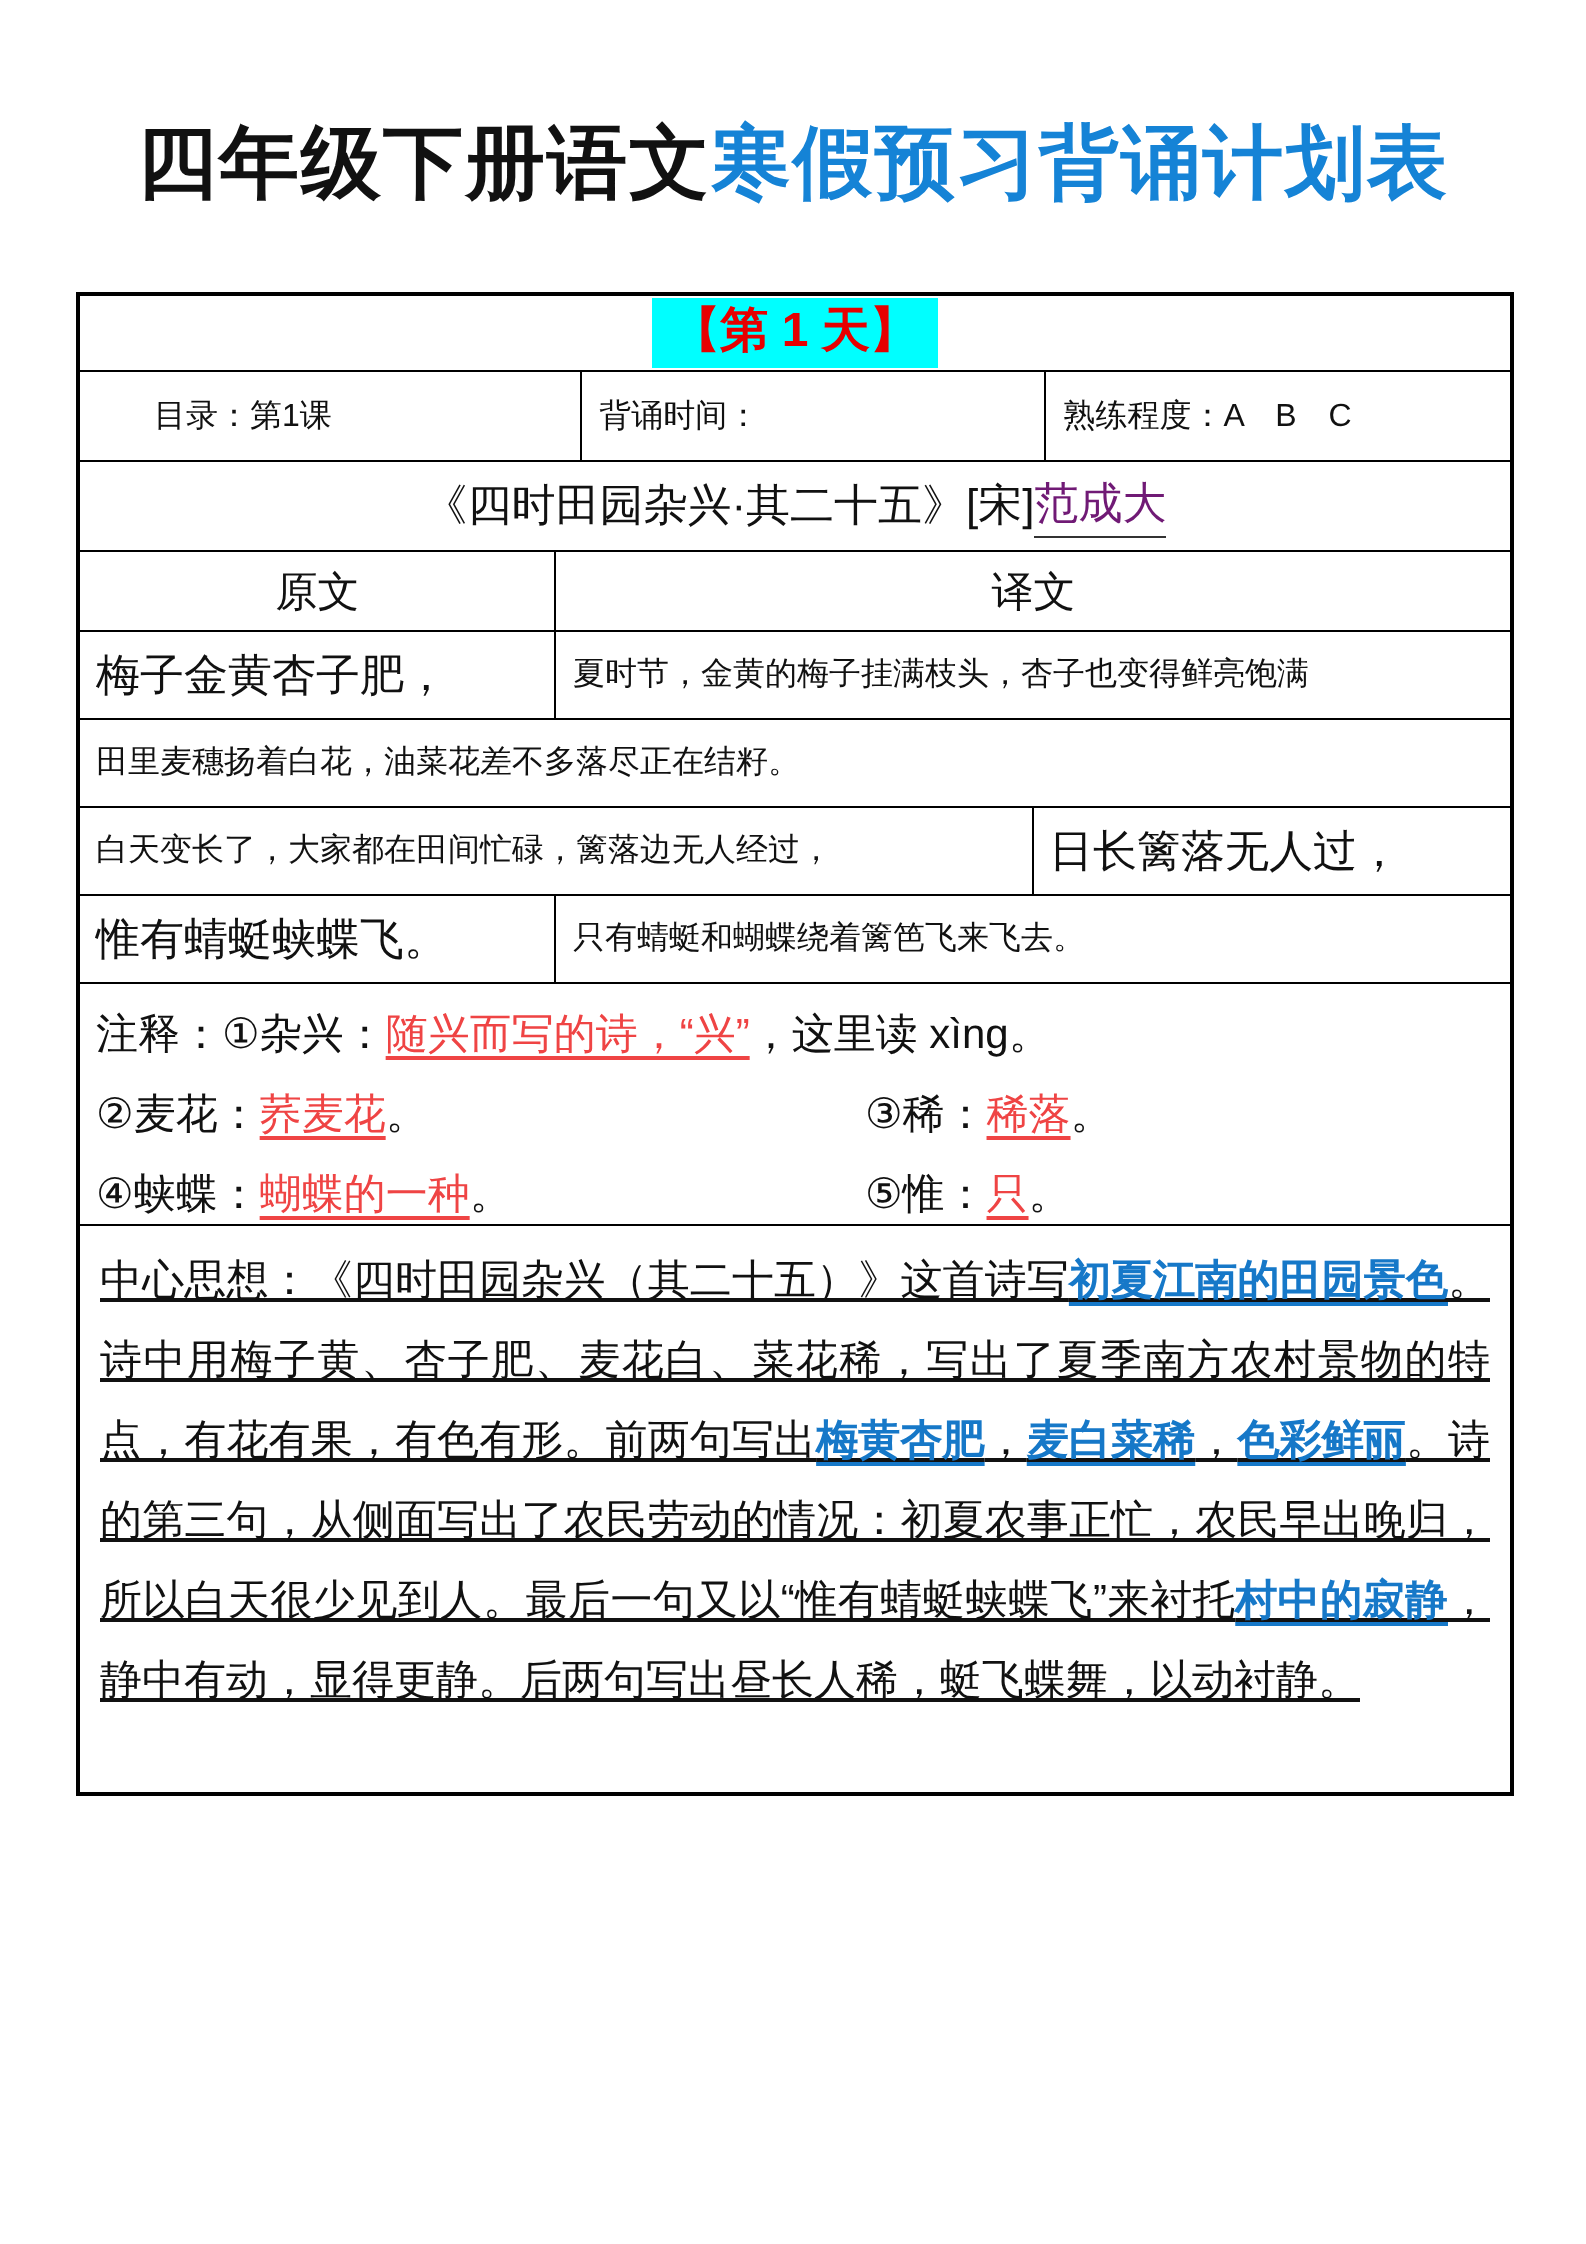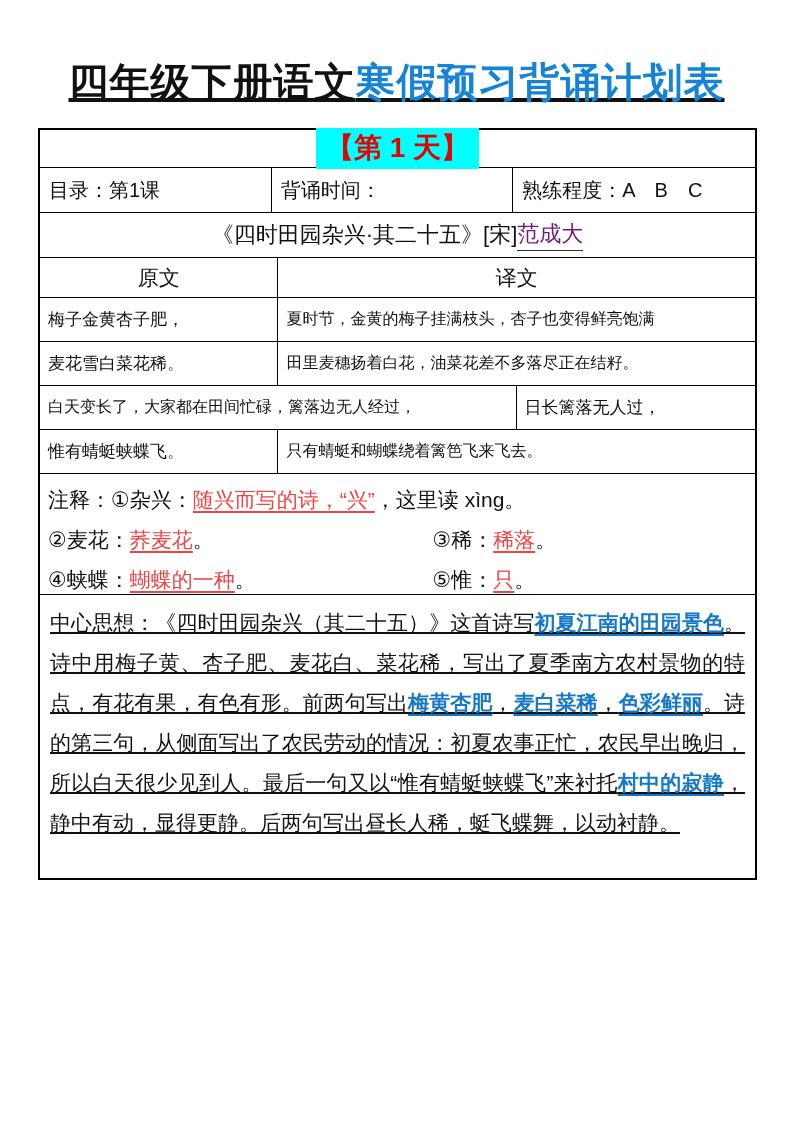--- a/index.html
+++ b/index.html
@@ -12,23 +12,22 @@
   }
   .page { width: 793px; height: 1122px; background: #fff; padding-top: 58px; }
 
   
   .page-title {
     text-align: center;
     font-size: 40px;
     font-weight: 700;
     letter-spacing: 1px;
     line-height: 1.2;
-    margin-bottom: 22px;
+    margin-bottom: 40px;
     white-space: nowrap;
-    text-decoration: underline;
   }
   .page-title .t-black { color: #111111; }
   .page-title .t-blue  { color: #1583d6; }
 
   
   .sheet {
     width: 719px;
     margin-left: 38px;
     border: 2px solid #000;
   }
@@ -36,47 +35,47 @@
   .row:last-child { border-bottom: none; }
   .cell { border-right: 1.5px solid #000; display: flex; align-items: center; }
   .cell:last-child { border-right: none; }
 
   
   .day-row { height: 38px; justify-content: center; align-items: center; }
   .day-badge {
     background: #00ffff;
     color: #e60000;
     font-weight: 700;
-    font-size: 28px;
+    font-size: 24px;
     padding: 3px 10px 4px 10px;
     line-height: 1.2;
   }
 
   
-  .meta-row { height: 45px; font-size: 20px; }
+  .meta-row { height: 45px; font-size: 16px; padding-left: 28px; }
   .meta-row .cell { padding-left: 9px; }
   .c-catalog { width: 32.4%; }
   .c-time    { width: 33.8%; }
   .c-prof    { width: 33.8%; }
 
   
   .ptitle-row { height: 45px; justify-content: center; align-items: center; font-size: 22px; }
   .author {
     color: #701a75;
     border-bottom: 1.5px solid #333;
     padding-bottom: 1px;
   }
 
   
   .col-orig { width: 33.35%; }
   .col-tran { width: 66.65%; }
   .head-row { height: 40px; font-size: 21px; }
   .head-row .cell { justify-content: center; }
   .poem-row { height: 44px; }
-  .poem-row .col-orig { font-size: 17px; padding-left: 8px; }
+  .poem-row .col-orig { font-size: 22px; padding-left: 8px; }
   .poem-row .col-tran { font-size: 16px; padding-left: 8px; padding-right: 2px; white-space: nowrap; overflow: hidden; }
 
   
   .notes-row { display: block; height: 121px; padding: 6px 8px; font-size: 21px; }
   .notes-line1 { line-height: 40px; }
   .notes-grid { display: grid; grid-template-columns: 55% 45%; line-height: 40px; }
   .note-hl {
     color: #ef4444;
     text-decoration: underline;
     text-underline-offset: 4px;
@@ -123,21 +122,20 @@
     <div class="row head-row">
       <div class="cell col-orig">原文</div>
       <div class="cell col-tran">译文</div>
     </div>
 
     <div class="row poem-row">
       <div class="cell col-orig">梅子金黄杏子肥，</div>
       <div class="cell col-tran">夏时节，金黄的梅子挂满枝头，杏子也变得鲜亮饱满</div>
     </div>
     <div class="row poem-row">
-      <div class="cell col-orig">麦花雪白菜花稀。</div>
       <div class="cell col-tran">田里麦穗扬着白花，油菜花差不多落尽正在结籽。</div>
     </div>
     <div class="row poem-row">
       <div class="cell col-tran">白天变长了，大家都在田间忙碌，篱落边无人经过，</div>
       <div class="cell col-orig">日长篱落无人过，</div>
     </div>
     <div class="row poem-row">
       <div class="cell col-orig">惟有蜻蜓蛱蝶飞。</div>
       <div class="cell col-tran">只有蜻蜓和蝴蝶绕着篱笆飞来飞去。</div>
     </div>

